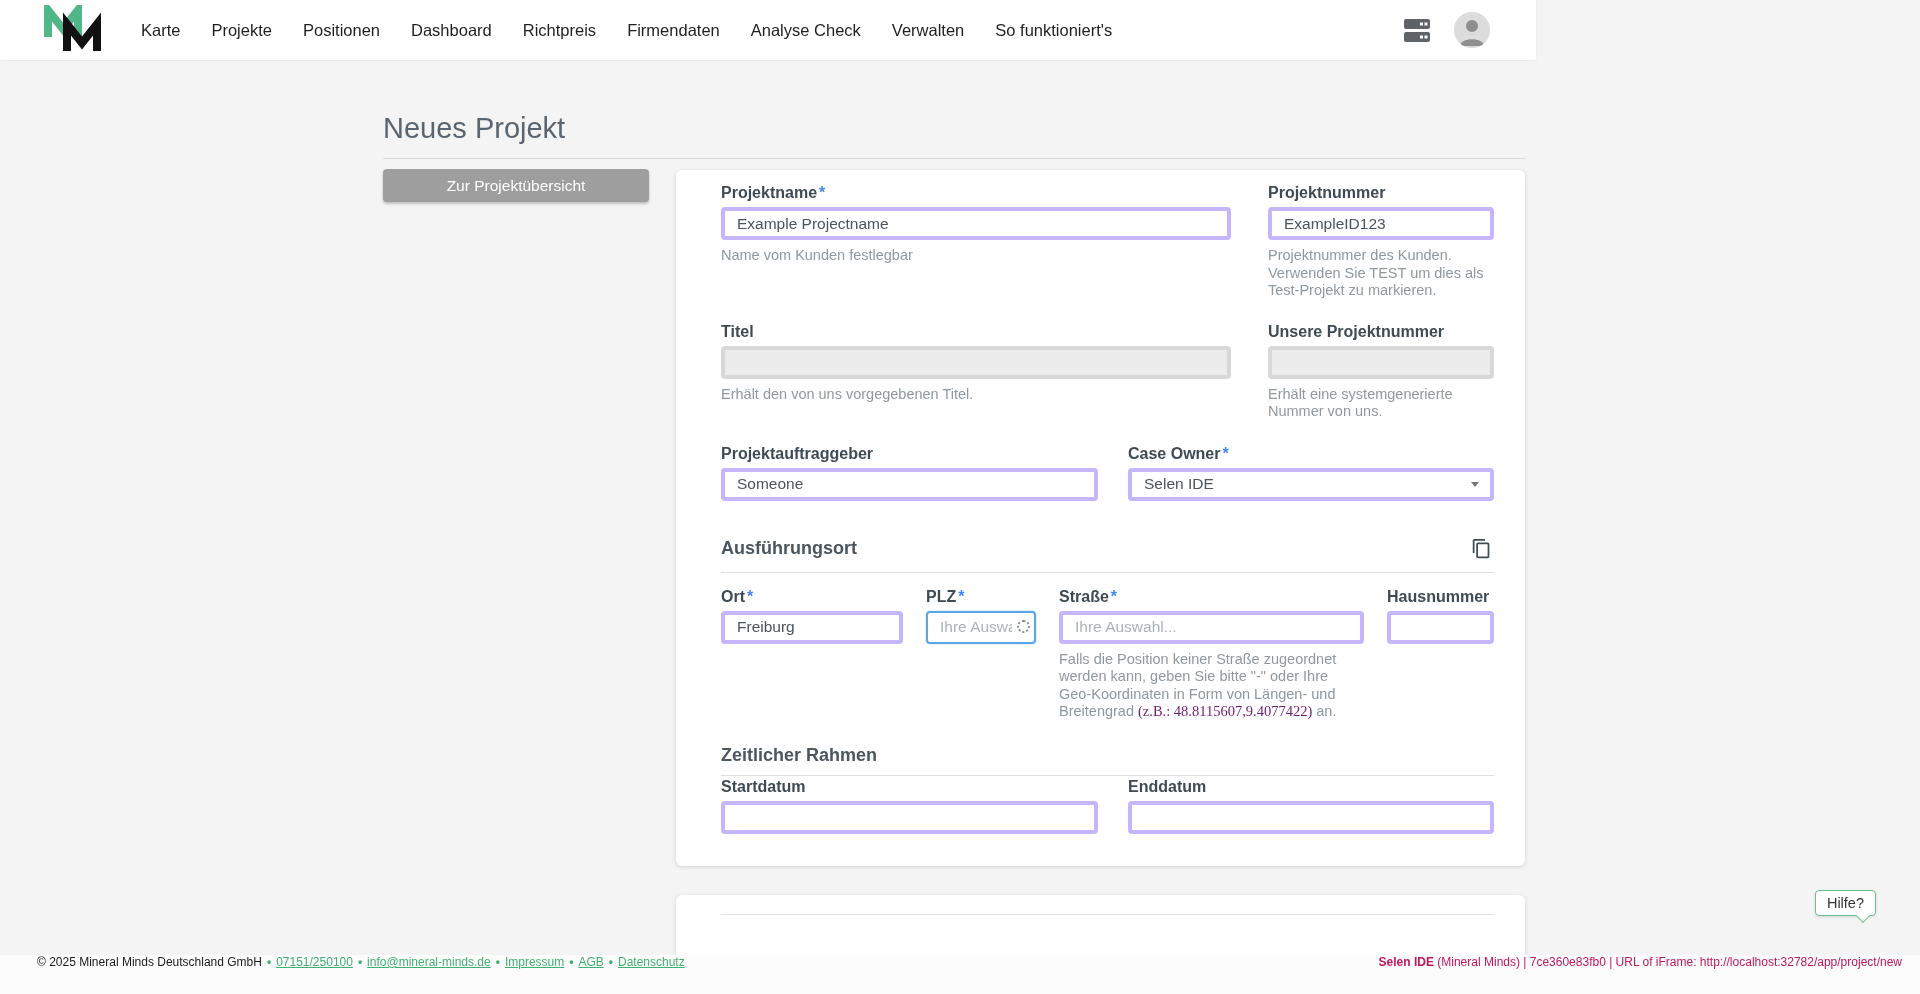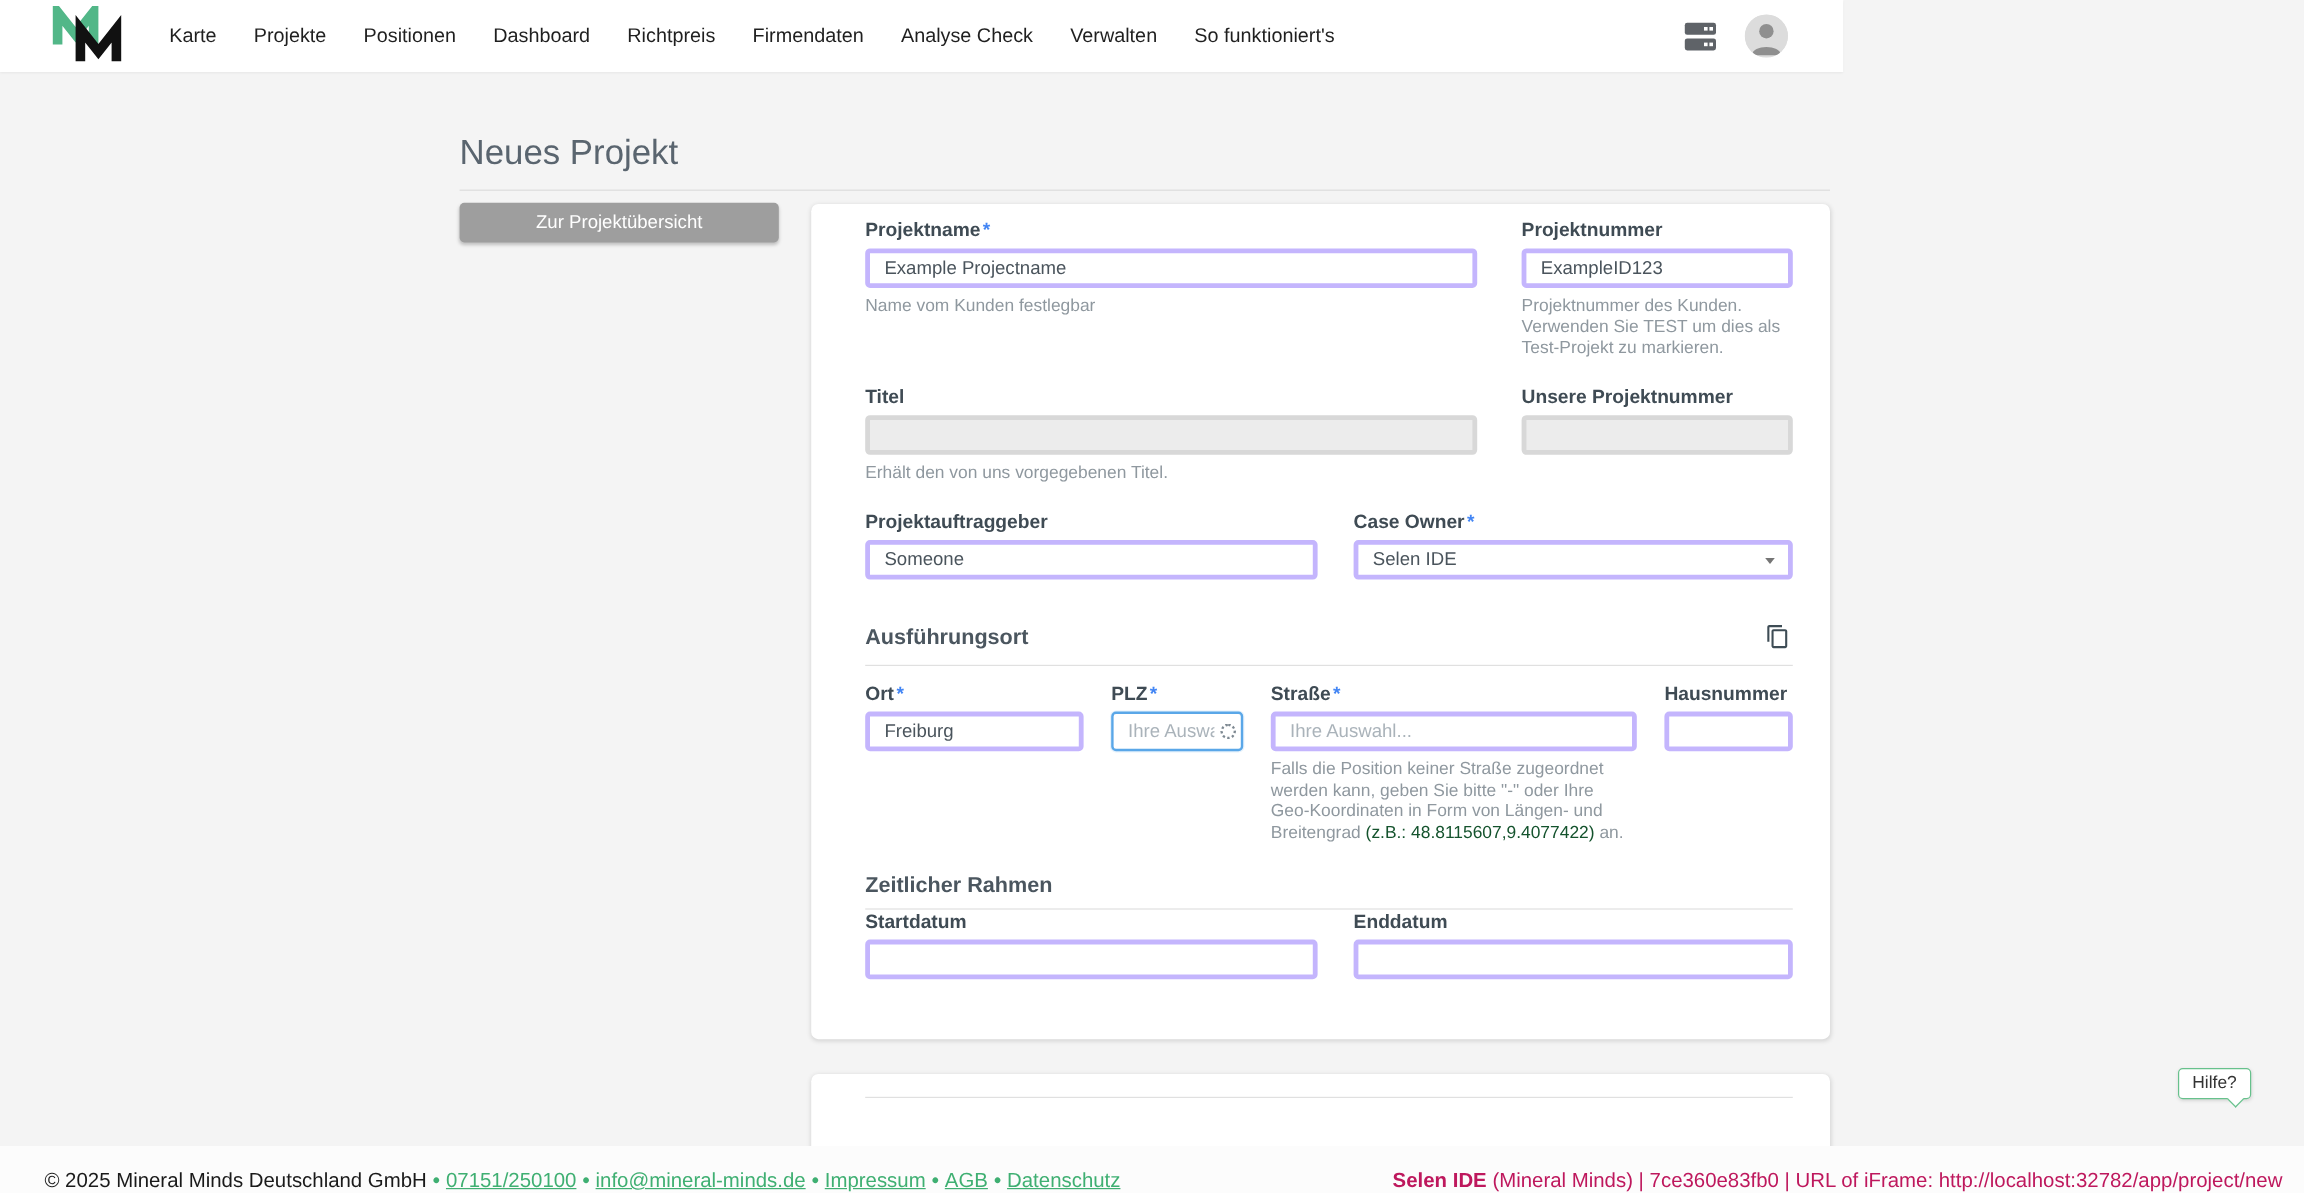--- a/index.html
+++ b/index.html
@@ -34,21 +34,21 @@
   .row-place { grid-template-columns:182px 110px 1fr 107px; column-gap:23px; }
 
   label.f-label { display:block; font-size:16px; font-weight:700; color:#3f4b54; line-height:19px; margin-bottom:5px; }
   .req { color:#4285f4; font-weight:700; margin-left:2px; }
 
   input.f-input, .f-select { width:100%; height:33px; border:4px solid #c4b5fd; border-radius:4px; background:#fff;
       font-size:15.5px; color:#4a545c; padding:0 12px; font-family:"Liberation Sans", sans-serif; outline:none; }
   input.f-input::placeholder { color:#aab3ba; }
   input.f-input:disabled, input.f-disabled { background:#ececec; border-color:#d8d8d8; }
   .help { font-size:14.5px; line-height:17.5px; color:#8f989f; margin-top:7px; }
-  .help .light { color:#14532d; }
+  .help .light { color:#701a75;font-family:Liberation Serif, serif; }
 
   .section-head { display:flex; align-items:center; justify-content:space-between; }
   .section-title { font-size:18px; font-weight:700; color:#4b565f; line-height:20px; }
   .section-title.thin { font-weight:400; color:#6a737b; }
   .divider { border-bottom:1px solid #e0e0e0; margin-top:10px; }
 
   .copy-btn { cursor:pointer; display:flex; padding:2px; }
 
   
   .mt-row2 { margin-top:22px; }
@@ -71,21 +71,21 @@
            border-left:4.5px solid transparent; border-right:4.5px solid transparent; border-top:5px solid #757575; }
 
   
   .help-bubble { position:fixed; right:44px; bottom:78px; background:#fff; border:1px solid #67c18c; border-radius:4px;
                  padding:4px 11px; font-size:14.5px; color:#333; cursor:pointer; box-shadow:0 1px 3px rgba(0,0,0,0.12); z-index:60; }
   .help-bubble::after { content:""; position:absolute; right:7px; bottom:-5.5px; width:9px; height:9px; background:#fff;
                  border-right:1px solid #67c18c; border-bottom:1px solid #67c18c; transform:rotate(45deg); }
 
   
   .footer { position:fixed; left:0; bottom:0; width:1920px; height:39px; background:#fcfcfc; z-index:55;
-            display:flex; align-items:flex-end; font-size:17px; }
+            display:flex; align-items:flex-start; font-size:12px; }
   .footer-left { margin-left:37px; color:#1a1a1a; display:flex; align-items:center; white-space:nowrap; }
   .footer-link { color:#3faf72; text-decoration:underline; cursor:pointer; }
   .footer-left .sep { color:#3faf72; margin:0 5px; font-weight:700; }
   .footer-right { margin-left:auto; margin-right:18px; color:#be185d; white-space:nowrap; }
   .footer-right b { font-weight:700; }
 </style>
 </head>
 <body>
 
 <div class="header">
@@ -149,20 +149,21 @@
 
   <div class="row row-1 mt-row2">
     <div>
       <label class="f-label">Titel</label>
       <input class="f-input f-disabled" type="text" disabled="" value="" style="">
       <div class="help">Erhält den von uns vorgegebenen Titel.</div>
     </div>
     <div>
       <label class="f-label">Unsere Projektnummer</label>
       <input class="f-input f-disabled" type="text" disabled="" value="" style="">
+      <div class="help">Erhält eine systemgenerierte Nummer von uns.</div>
     </div>
   </div>
 
   <div class="row row-half mt-row3">
     <div>
       <label class="f-label">Projektauftraggeber</label>
       <input class="f-input" type="text" value="Someone" style="">
     </div>
     <div>
       <label class="f-label"><span>Case Owner</span><span class="req">*</span></label>

